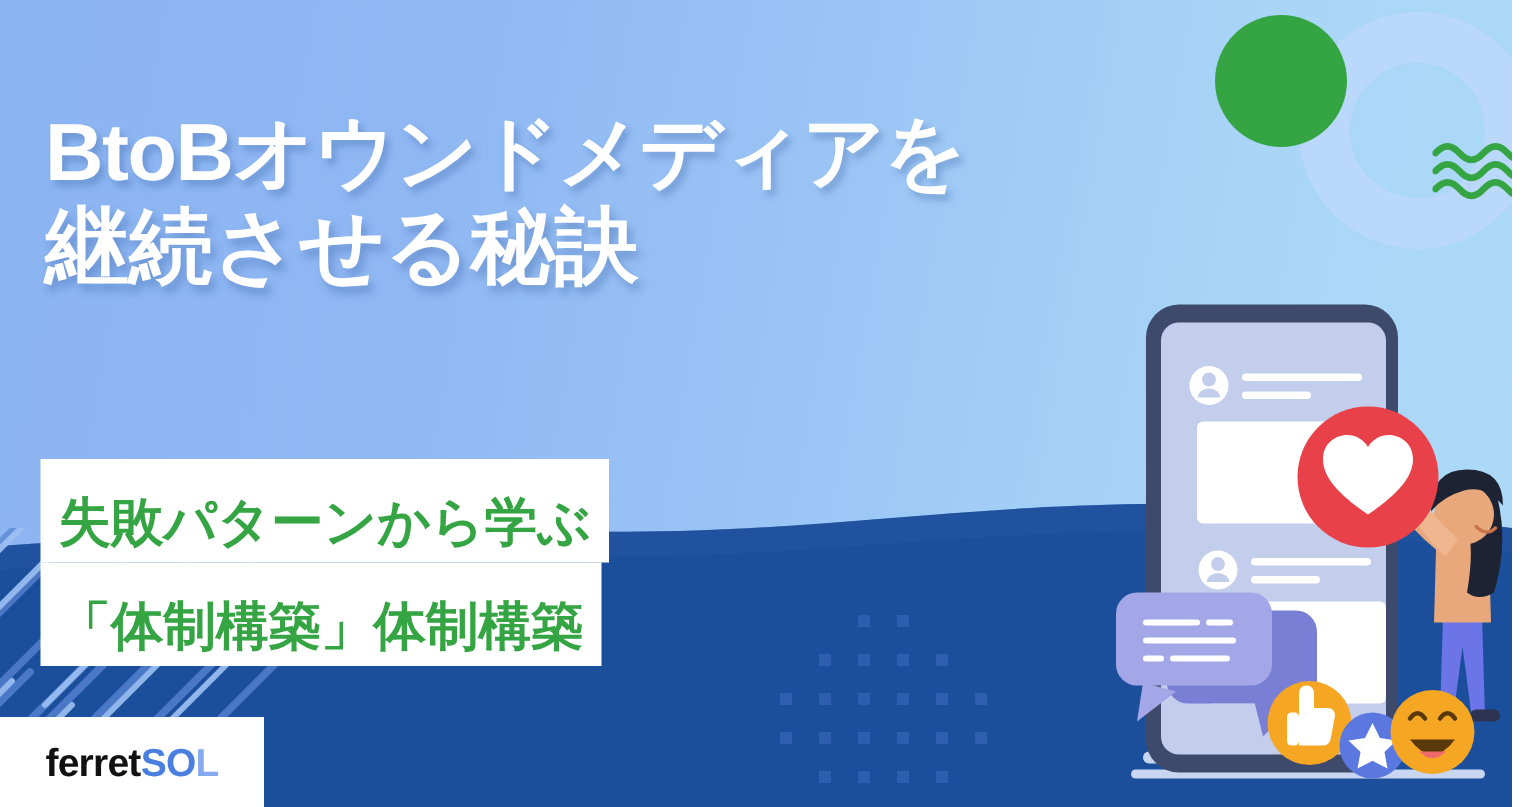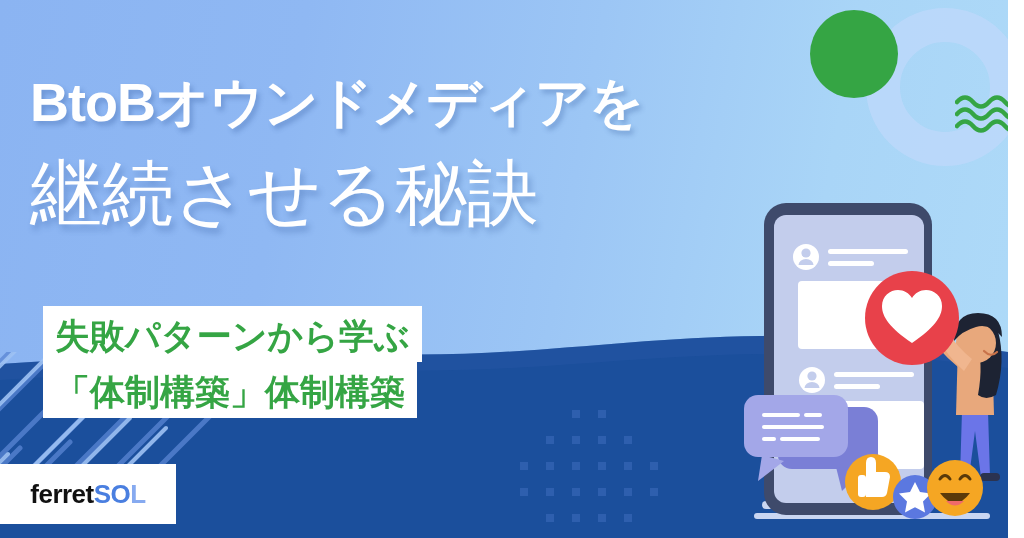--- a/index.html
+++ b/index.html
@@ -86,52 +86,51 @@
   .title-line1 {
     font-size: 54px;
     font-weight: 700;
     color: #ffffff;
     letter-spacing: -1px;
     line-height: 1.12;
     text-shadow: 3px 4px 5px rgba(40,80,150,0.30);
     white-space: nowrap;
   }
   .title-line2 {
-    font-size: 72px;
-    font-weight: 400;
+    font-size: 56px;
+    font-weight: 700;
     color: #ffffff;
     letter-spacing: 0px;
     line-height: 1.14;
-    margin-top: 20px;
+    margin-top: 0;
     text-shadow: 3px 5px 6px rgba(40,80,150,0.33);
     white-space: nowrap;
   }
 
   .sub-wrap {
     position: absolute;
     left: 27px;
     top: 306px;
   }
   .sub-line {
     display: inline-block;
     background: #ffffff;
     color: #35a544;
     font-size: 35px;
     font-weight: 700;
     line-height: 1.0;
-    padding: 12px 12px 9px 12px;
+    padding: 25px 12px 9px 12px;
     white-space: nowrap;
-    margin-left: 16px;
   }
 
   
   .logo-box {
     position: absolute;
     left: 0;
-    top: 464px;
+    top: 478px;
     width: 176px;
     height: 60px;
     background: #ffffff;
     display: flex;
     align-items: center;
     justify-content: center;
   }
   .logo-text {
     font-size: 26px;
     font-weight: 700;

